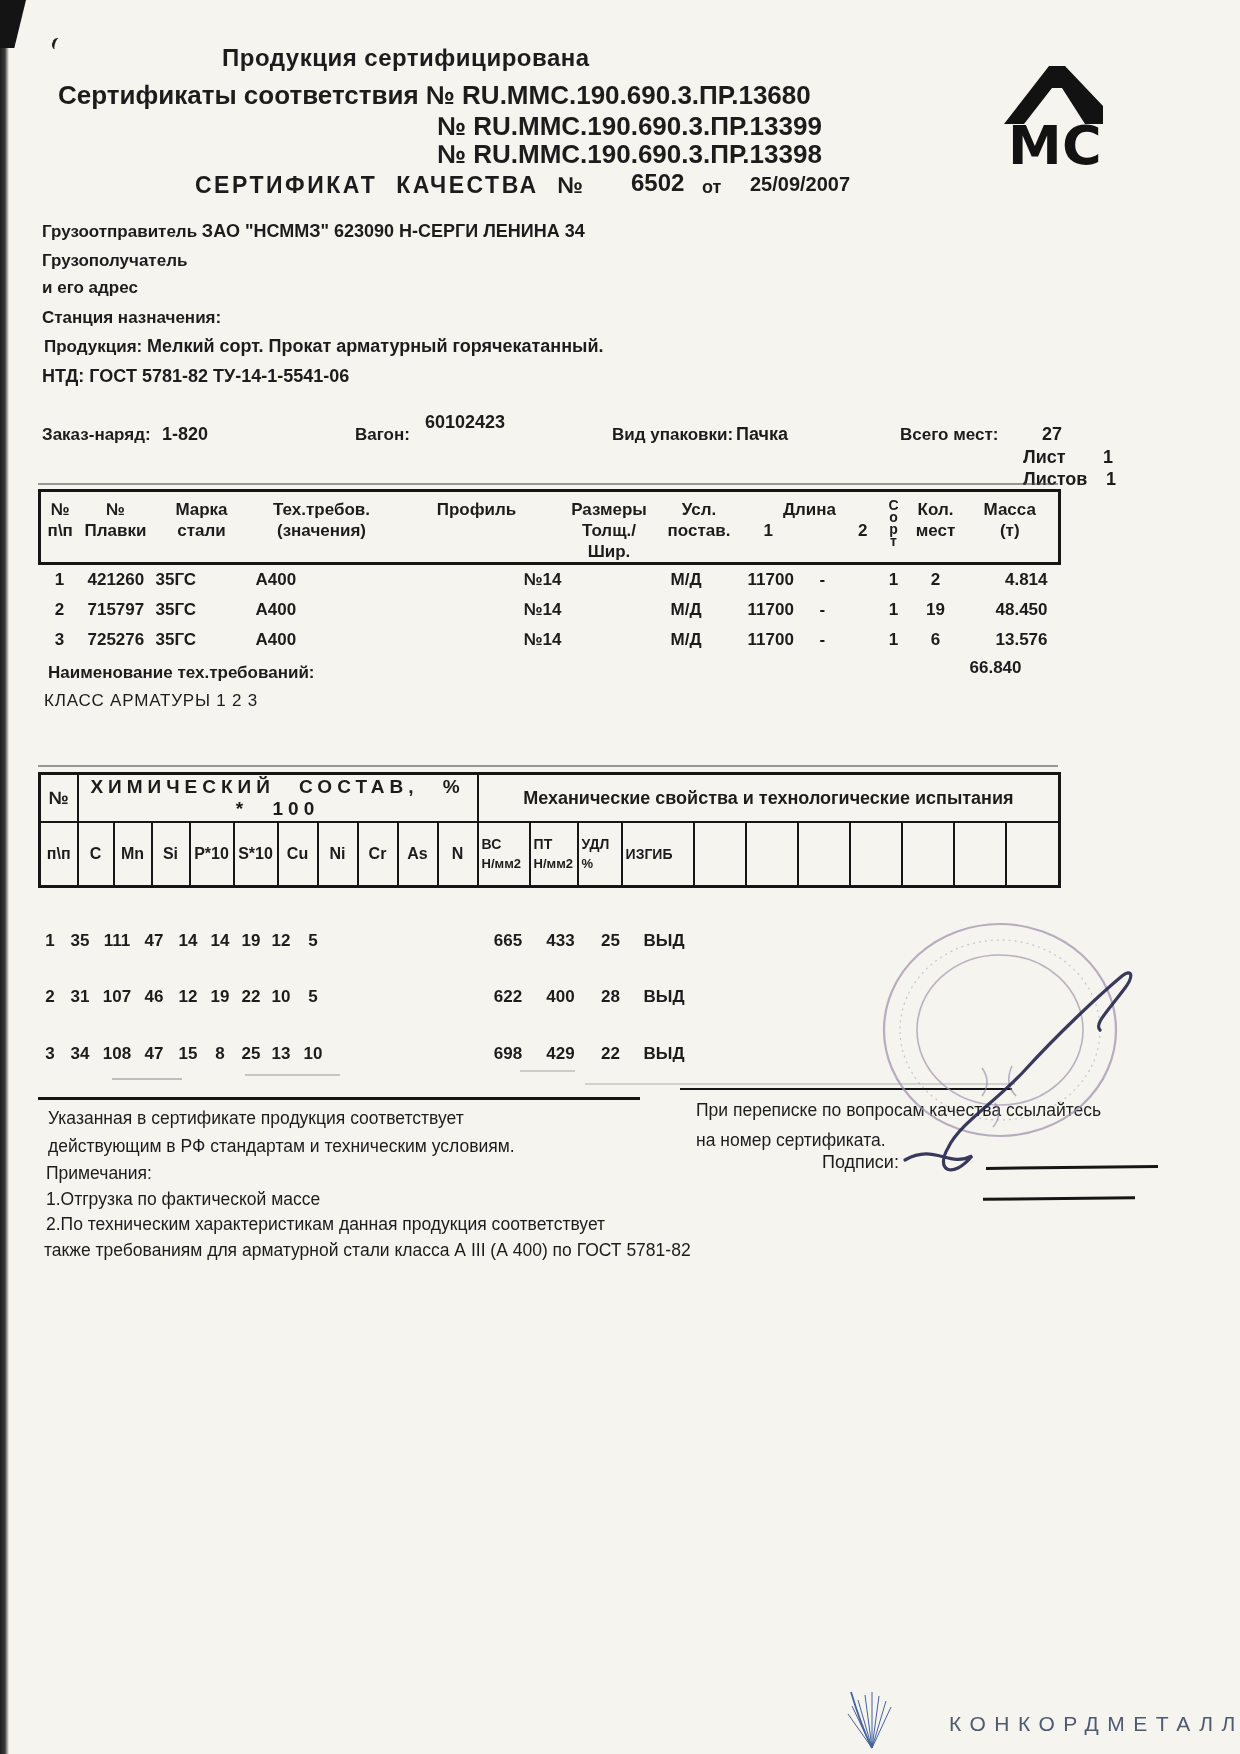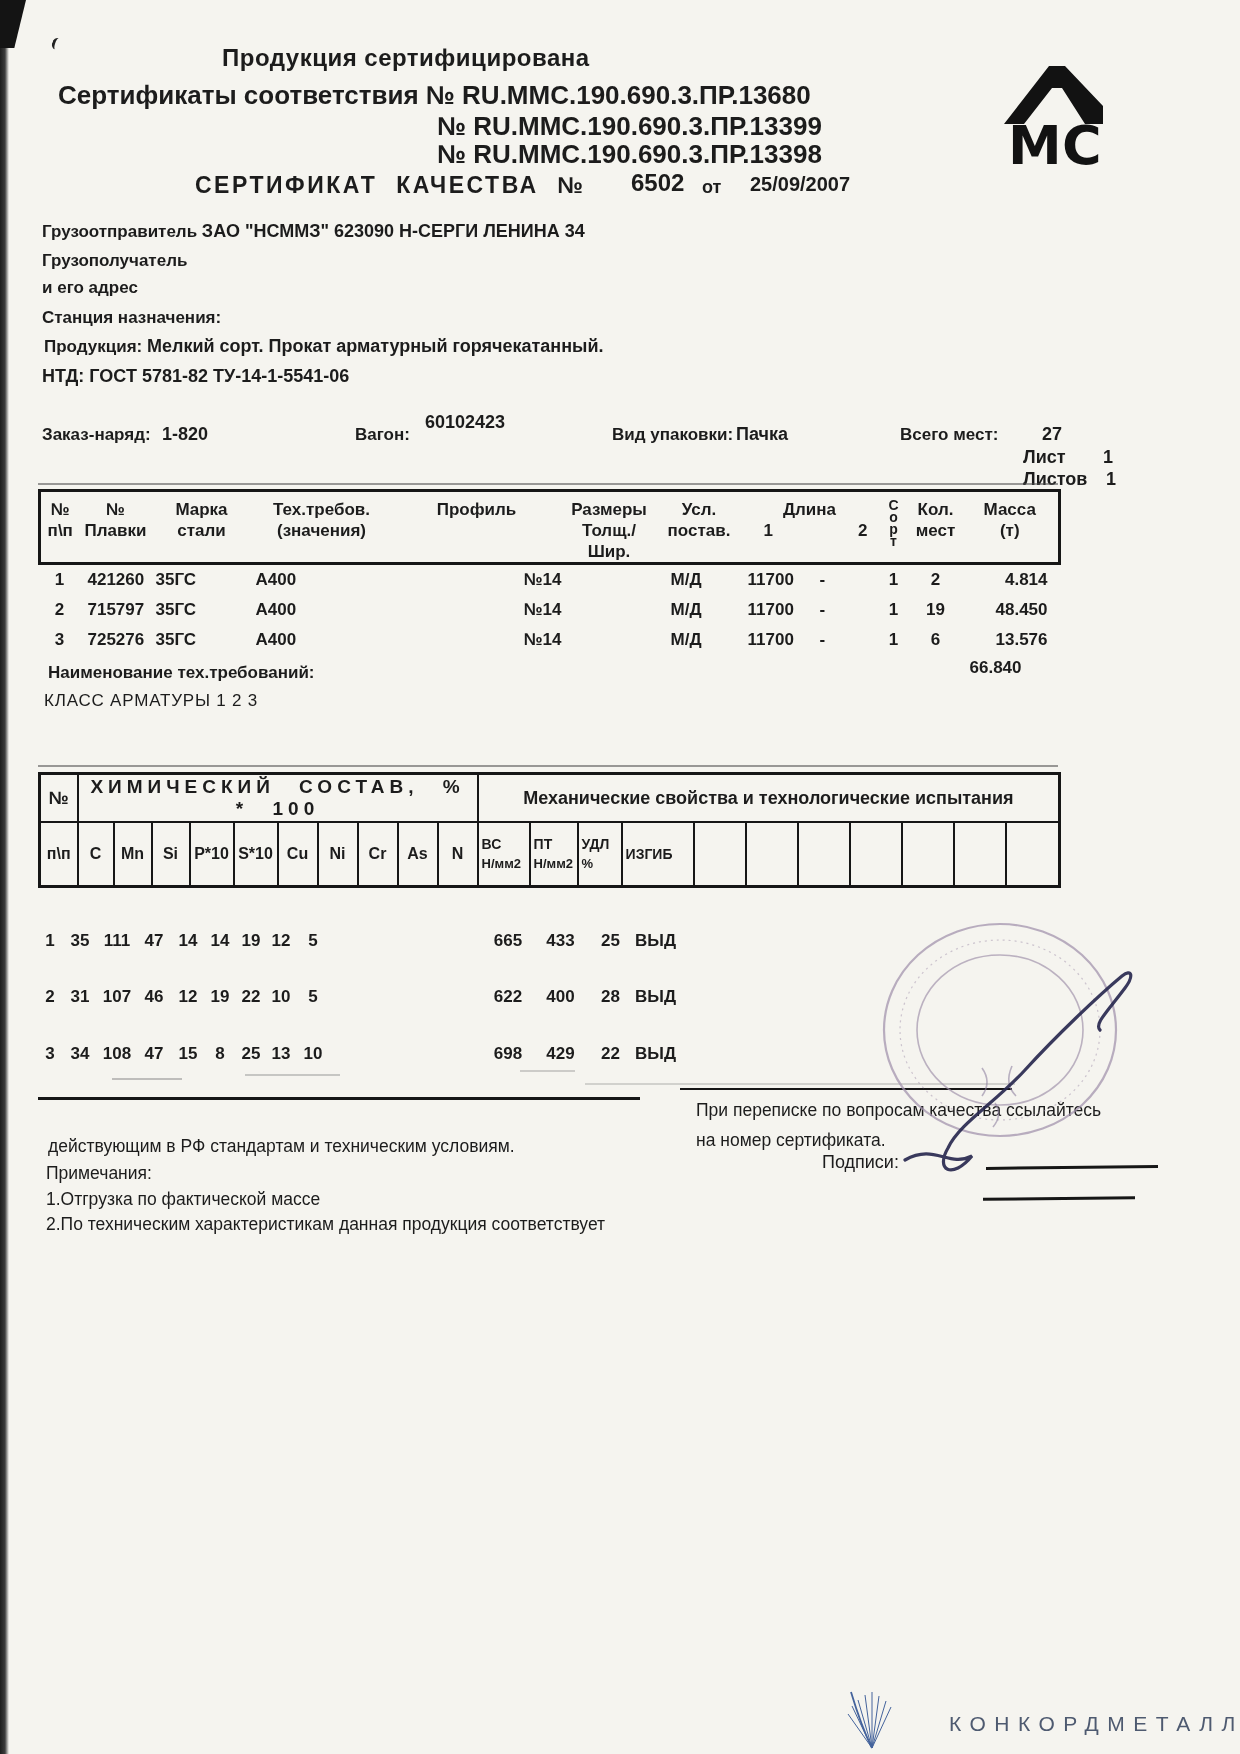--- a/index.html
+++ b/index.html
@@ -74,21 +74,21 @@
   .ct .mech-title { font-size:18px; font-weight:700; }
   .ct .el { font-size:16px; font-weight:700; }
   .ct .mech-h { font-size:14px; font-weight:700; text-align:left; padding-left:3px; line-height:19px; }
   .ct .mech-h .sub { font-size:13px; }
   
   .cd { left:38px; top:893px; width:1020px; border-collapse:collapse; table-layout:fixed; }
   .cd td { padding:0 0 1px 0; font-size:17px; font-weight:600; text-align:center; vertical-align:bottom; }
   .cd tr:nth-child(1) td { height:58px; }
   .cd tr:nth-child(2) td { height:55px; }
   .cd tr:nth-child(3) td { height:56px; }
-  .cd .ta-l { text-align:left; padding-left:2px; }
+  .cd .ta-l { text-align:center; padding-left:2px; }
   
   .f-rule-left { left:38px; top:1097px; width:602px; height:3px; background:#161616; }
   .f-rule-right { left:680px; top:1088px; width:332px; height:2px; background:#161616; }
   .f-txt { font-size:17.5px; font-weight:500; }
   .fl1 { left:48px; top:1108px; } .fl2 { left:48px; top:1136px; }
   .fl3 { left:46px; top:1163px; } .fl4 { left:46px; top:1189px; }
   .fl5 { left:46px; top:1214px; } .fl6 { left:44px; top:1240px; }
   .fr1 { left:696px; top:1100px; } .fr2 { left:696px; top:1130px; }
   .sig-lbl { left:822px; top:1152px; font-size:18px; font-weight:500; }
   .sig-line1 { left:986px; top:1166px; width:172px; height:2.5px; background:#161616; transform:rotate(-.6deg); }
@@ -409,24 +409,26 @@
     </table>
 
   <div class="abs smudge" style="left:112px; top:1078px; width:70px; opacity:.55;"></div>
   <div class="abs smudge" style="left:245px; top:1074px; width:95px; opacity:.45;"></div>
   <div class="abs smudge" style="left:520px; top:1070px; width:55px; opacity:.4;"></div>
   <div class="abs smudge" style="left:585px; top:1083px; width:430px; opacity:.35;"></div>
 
   <div class="abs f-rule-left"></div>
   <div class="abs f-rule-right"></div>
 
+  <div class="abs f-txt fl1">Указанная в сертификате продукция соответствует</div>
   <div class="abs f-txt fl2">действующим в РФ стандартам и техническим условиям.</div>
   <div class="abs f-txt fl3">Примечания:</div>
   <div class="abs f-txt fl4">1.Отгрузка по фактической массе</div>
   <div class="abs f-txt fl5">2.По техническим характеристикам данная продукция соответствует</div>
+  <div class="abs f-txt fl6">также требованиям для арматурной стали класса А III (А 400) по ГОСТ 5781-82</div>
   <div class="abs f-txt fr1">При переписке по вопросам качества ссылайтесь</div>
   <div class="abs f-txt fr2">на номер сертификата.</div>
   <div class="abs sig-lbl">Подписи:</div>
   <div class="abs sig-line1"></div>
   <div class="abs sig-line2"></div>
 
   <svg class="abs" style="left:860px; top:918px;" width="310" height="300" viewBox="0 0 310 300">
     <ellipse cx="140" cy="112" rx="116" ry="106" fill="none" stroke="#a394ad" stroke-width="2.2" opacity="0.75"></ellipse>
     <ellipse cx="140" cy="112" rx="100" ry="90" fill="none" stroke="#a394ad" stroke-width="1.2" stroke-dasharray="2 4" opacity="0.5"></ellipse>
     <ellipse cx="140" cy="112" rx="83" ry="75" fill="none" stroke="#a394ad" stroke-width="1.6" opacity="0.7"></ellipse>

